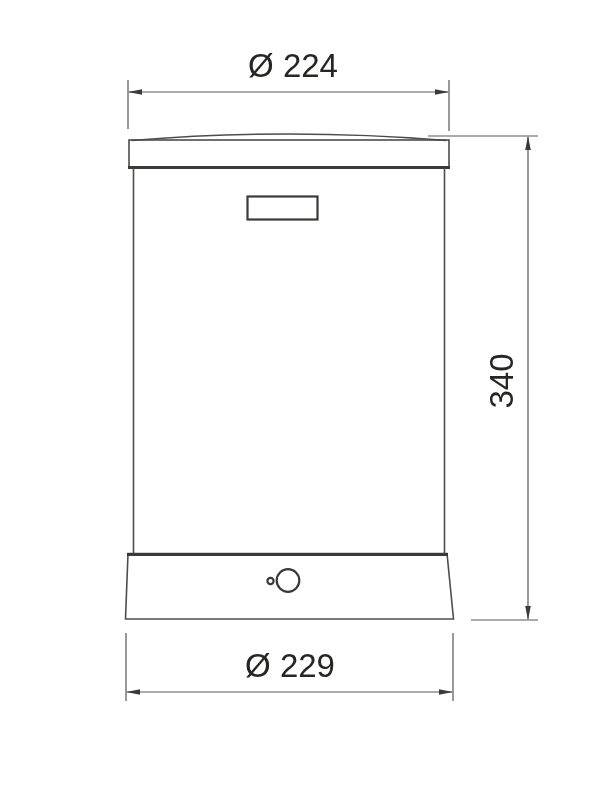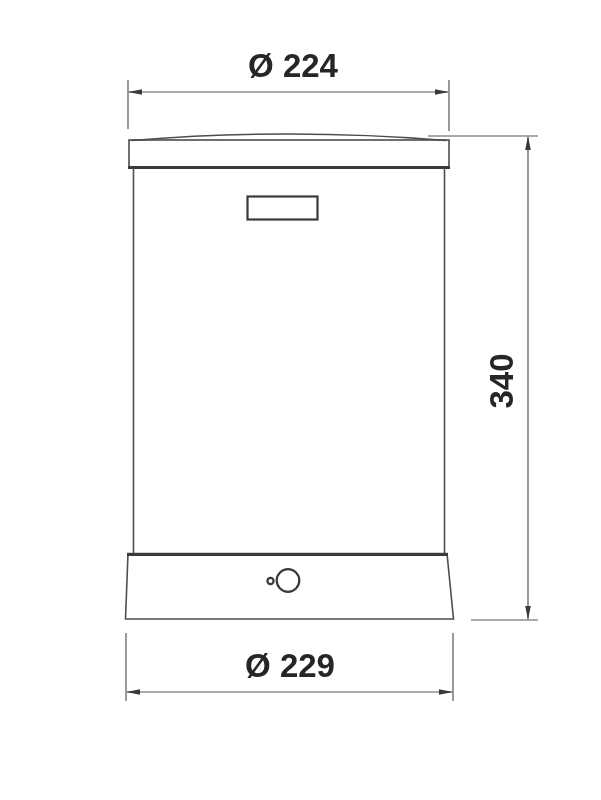--- a/index.html
+++ b/index.html
@@ -6,21 +6,20 @@
     margin: 0;
     padding: 0;
     background: var(--background, #ffffff);
   }
   .canvas {
     position: relative;
     width: 601px;
     height: 800px;
     background: var(--background, #ffffff);
     overflow: hidden;
-    font-weight: bold;
   }
   svg { display: block; }
   .thin {
     stroke: var(--outline, #4d4d4b);
     stroke-width: 1.6;
     fill: none;
     stroke-linecap: butt;
   }
   .arc {
     stroke: var(--outline, #4d4d4b);

